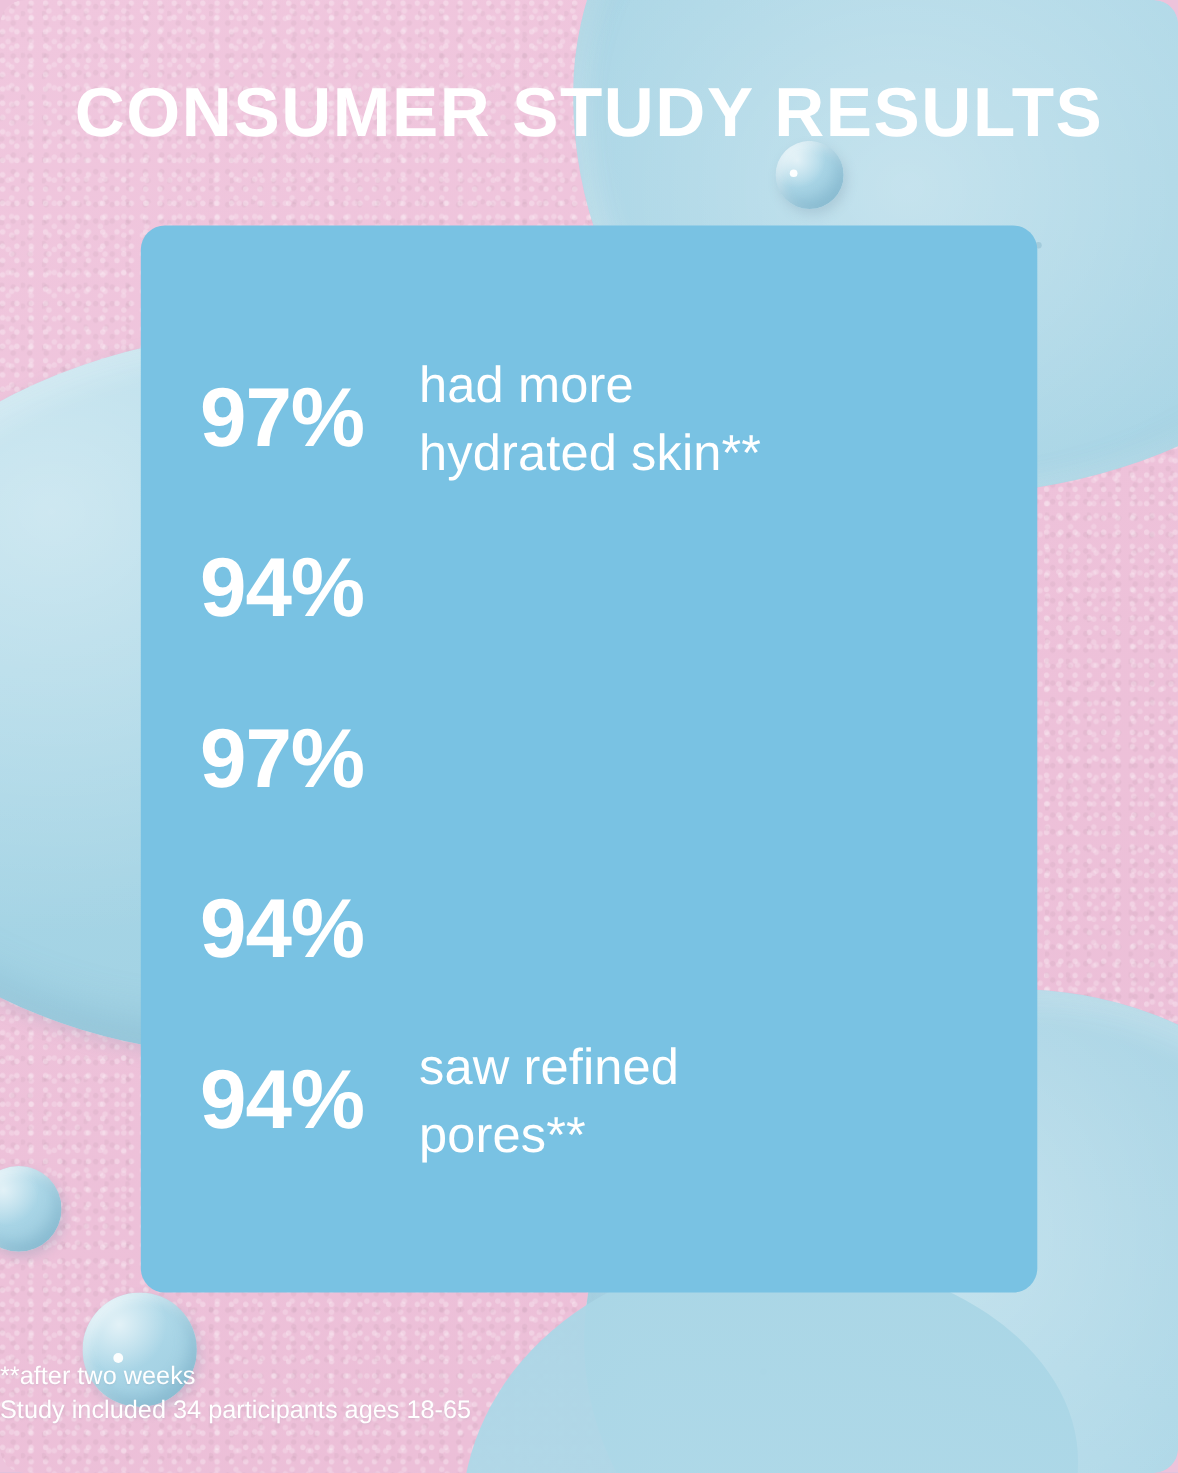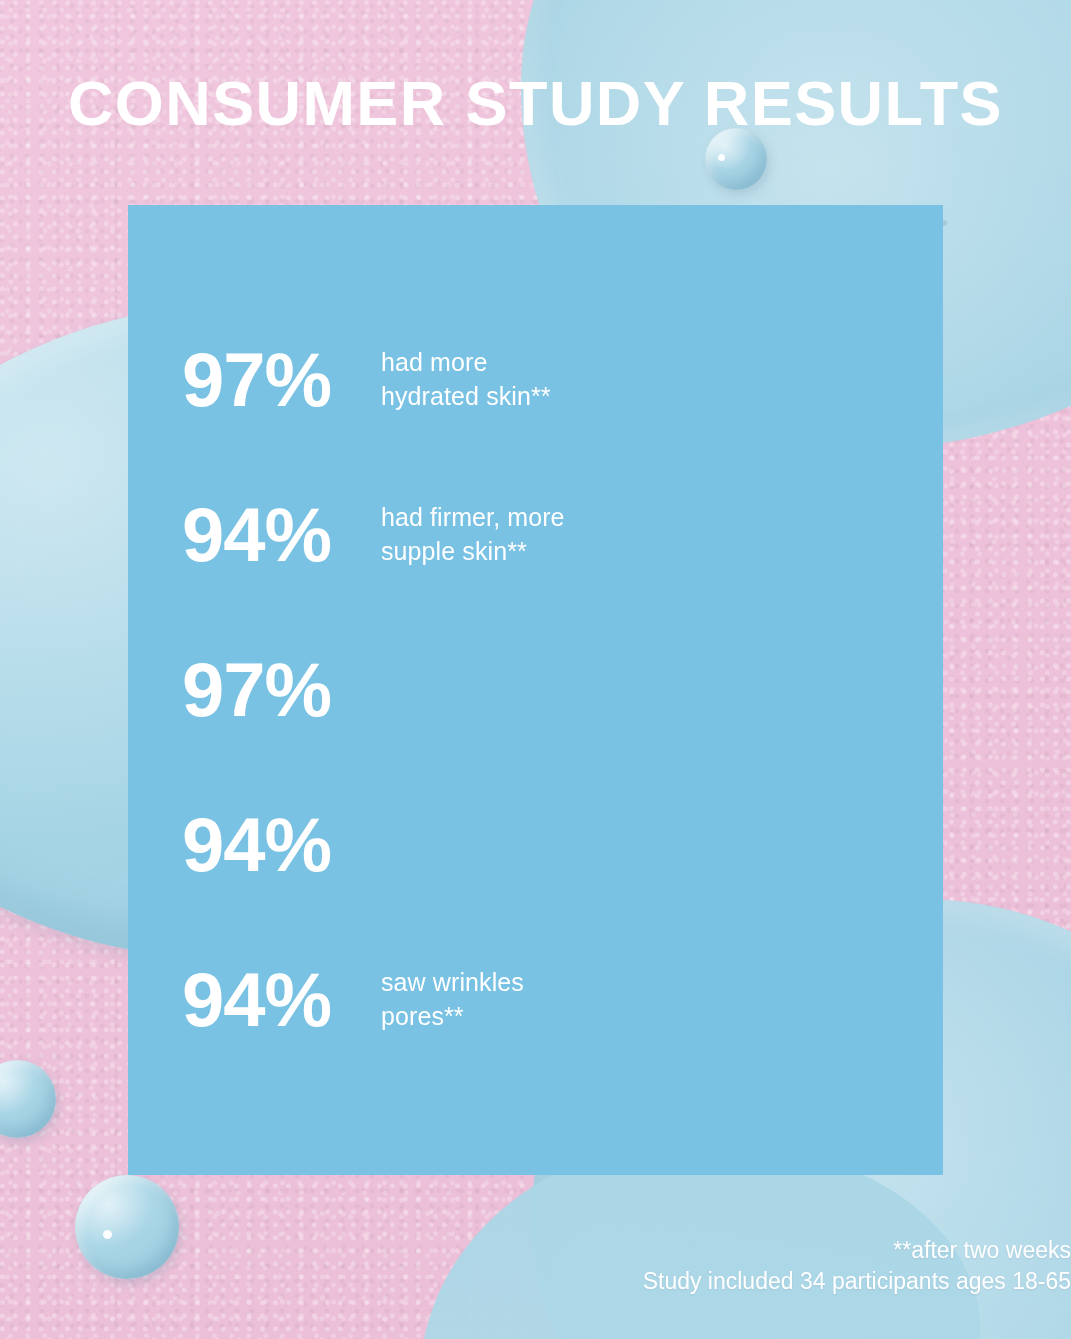--- a/index.html
+++ b/index.html
@@ -1,15 +1,15 @@
 <!DOCTYPE html>
 <html><head>
 <meta charset="utf-8">
 <style>
-  * { margin:0; padding:0; box-sizing:border-box; }
+  * { margin:0; padding:0; box-sizing:border-box;border-radius:22px; }
   html, body { width:1071px; height:1339px; }
   body {
     font-family:"Liberation Sans", sans-serif;
     background:#edc3db;
     overflow:hidden;
     position:relative;
   }
 
   
   .bg { position:absolute; inset:0; overflow:hidden; }
@@ -135,38 +135,37 @@
     padding-right:50px;
     color:#ffffff;
     font-size:76px;
     font-weight:bold;
     letter-spacing:-1px;
     line-height:1;
   }
 
   .stat-label {
     color:#ffffff;
-    font-size:25px;
+    font-size:46px;
     font-weight:500;
     line-height:1.35;
     white-space:pre-line;
     letter-spacing:.1px;
   }
 
   .footnote {
     position:absolute;
     left:0; right:0; top:1235px;
-    text-align:right;
+    text-align:left;
     color:#ffffff;
     font-size:23px;
     font-weight:500;
     line-height:1.33;
     white-space:pre-line;
     text-shadow:0 1px 2px rgba(120,140,160,.18);
-    margin-left:14px;
   }
 </style>
 </head>
 <body>
 
 <div class="bg">
   <div class="bg-paper"></div>
 
   <div class="blob blob-left">
     <div class="blob-speck" style="left:320px; top:58px; width:9px; height:9px;"></div>
@@ -202,32 +201,30 @@
   <div class="panel"></div>
 
   <div class="stats">
     <div class="stat-row">
       <div class="stat-pct">97%</div>
       <div class="stat-label">had more
 hydrated skin**</div>
     </div>
     <div class="stat-row">
       <div class="stat-pct">94%</div>
-      <div class="stat-label">had firmer, more
-supple skin**</div>
     </div>
     <div class="stat-row">
       <div class="stat-pct">97%</div>
     </div>
     <div class="stat-row">
       <div class="stat-pct">94%</div>
     </div>
     <div class="stat-row">
       <div class="stat-pct">94%</div>
-      <div class="stat-label">saw wrinkles
+      <div class="stat-label">saw refined
 pores**</div>
     </div>
   </div>
 
   <div class="footnote">**after two weeks
 Study included 34 participants ages 18-65</div>
 
 </div>
 
 </body></html>

